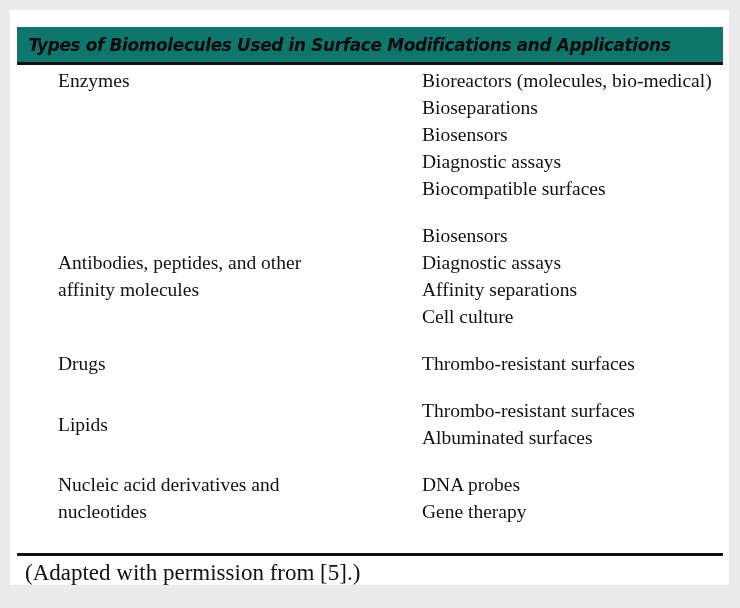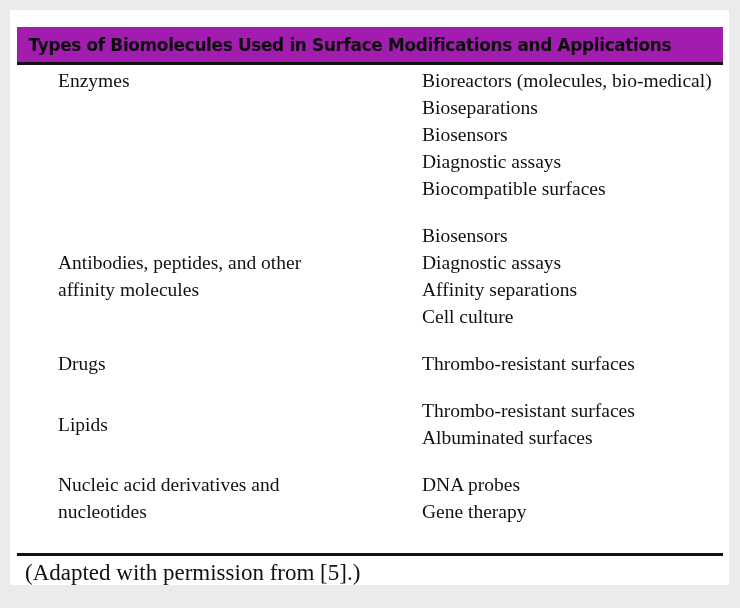--- a/index.html
+++ b/index.html
@@ -111,21 +111,21 @@
     font-size: 23px;
     line-height: 27px;
     color: #111111;
   }
 </style>
 </head>
 <body style="background: rgb(235, 235, 235);">
 
 <div id="table-card" style="background: rgb(255, 255, 255);">
 
-  <div id="table-header-band" style="background: #a21caf;">
+  <div id="table-header-band" style="background: #0f766e; font-style: italic;">
     <div id="table-title">Types of Biomolecules Used in Surface Modifications and Applications</div>
   </div>
 
   <div class="rule" id="rule-top" style="background: rgb(17, 17, 17);"></div>
 
   <div id="table-body">
       <div class="row">
         <div class="cell cell-left">Enzymes</div>
         <div class="cell cell-right"><span class="app-line">Bioreactors (molecules, bio-medical)</span><span class="app-line">Bioseparations</span><span class="app-line">Biosensors</span><span class="app-line">Diagnostic assays</span><span class="app-line">Biocompatible surfaces</span></div>
       </div>

